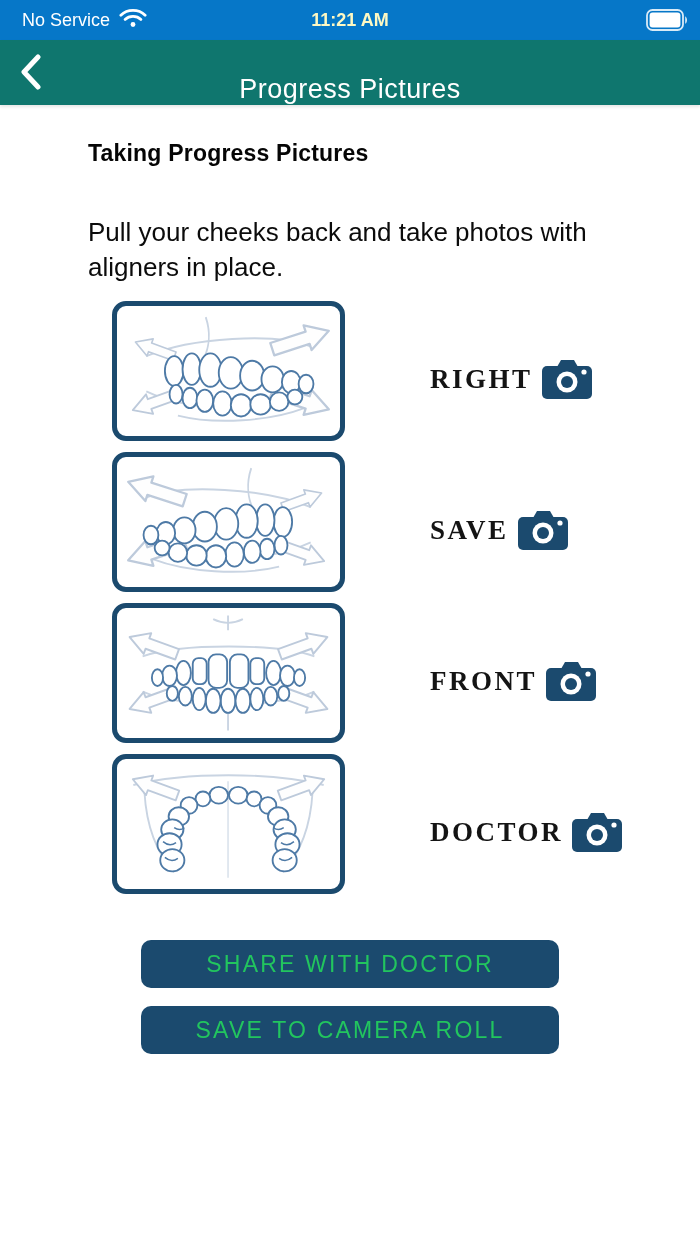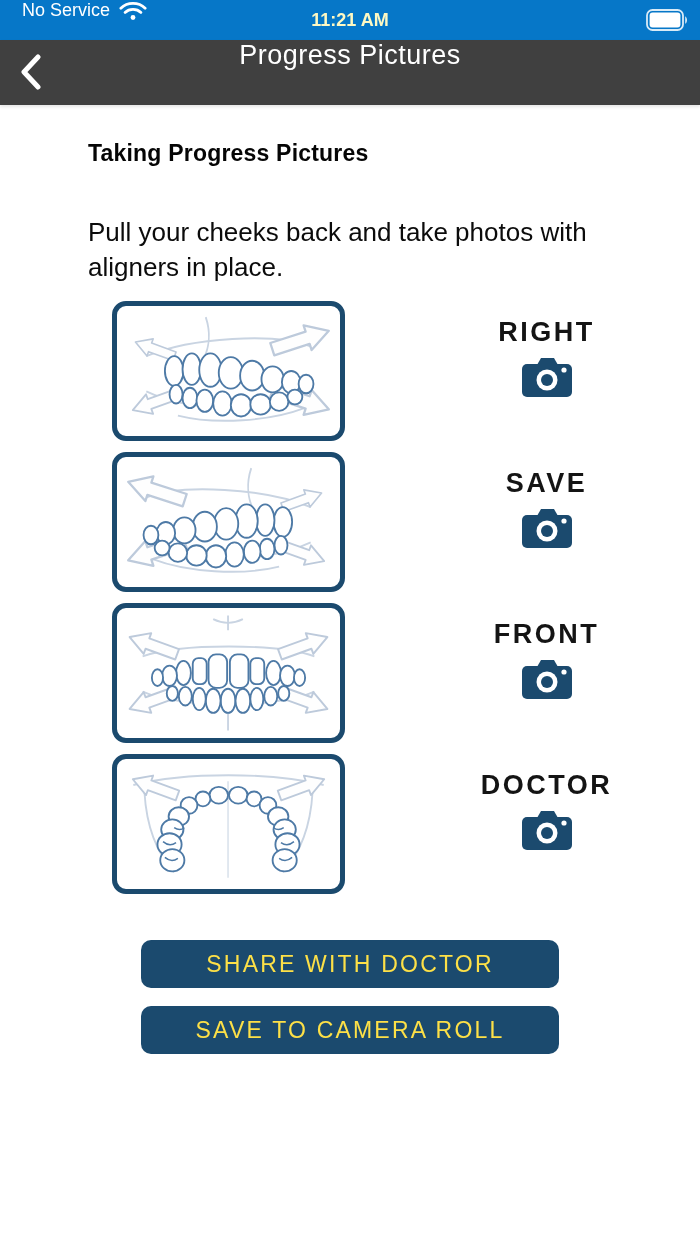--- a/index.html
+++ b/index.html
@@ -8,32 +8,32 @@
     background:#ffffff;
     font-family:"Liberation Sans", sans-serif;
     overflow:hidden;
     position:relative;
   }
   
   .status-bar {
     height:40px; background:#0677C8; color:#fff;
     position:relative;
   }
-  .sb-left { position:absolute; left:22px; top:0; height:40px; display:flex; align-items:flex-start; gap:9px; }
+  .sb-left { position:absolute; left:22px; top:0; height:40px; display:flex; align-items:center; gap:9px; }
   .carrier { font-size:18px; color:#fff; }
   .sb-time {
     position:absolute; left:0; right:0; top:0; height:40px;
     display:flex; align-items:center; justify-content:center;
     font-size:18px; font-weight:700; color:#fef9c3;
   }
   .sb-battery { position:absolute; right:12px; top:9px; }
   
   .nav-bar {
-    height:65px; background:#404040; position:relative;
-    display:flex; align-items:flex-start; justify-content:center;
+    height:65px; background:#0f766e; position:relative;
+    display:flex; align-items:flex-end; justify-content:center;
     box-shadow:0 2px 3px rgba(0,0,0,0.10);
   }
   .back-button {
     position:absolute; left:8px; top:11px; width:44px; height:44px;
     background:none; border:none; padding:0; cursor:pointer;
     display:flex; align-items:center; justify-content:center;
   }
   .nav-title { color:#fff; font-size:27px; font-weight:400; letter-spacing:0.5px; }
   
   .heading {
@@ -48,33 +48,33 @@
   .rows { margin-top:16px; }
   .photo-row { display:flex; height:140px; margin:0 0 11px 112px; }
   .thumb {
     box-sizing:border-box; width:233px; height:140px;
     border:5px solid #1B4A6E; border-radius:14px;
     background:#fff; overflow:hidden; flex:0 0 auto;
   }
   .thumb svg { display:block; width:100%; height:100%; }
   .side {
     box-sizing:border-box; margin-left:85px; width:233px;
-    display:flex; flex-direction:column; align-items:center;
-    padding-top:16px; gap:8px;
+    display:flex; flex-direction:row; align-items:center;
+    padding-top:16px; gap:8px;font-family:Liberation Serif, serif;
   }
   .photo-label {
     font-size:27px; font-weight:700; letter-spacing:2.5px; color:#141414;
     line-height:30px;
   }
   .camera-button { background:none; border:none; padding:0; cursor:pointer; line-height:0; }
   
   .actions { margin:46px 0 0 141px; display:flex; flex-direction:column; gap:18px; }
   .action-btn {
     width:418px; height:48px;
-    background:#1B4A6E; color:#fde047; border:none; border-radius:10px;
+    background:#1B4A6E; color:#22c55e; border:none; border-radius:10px;
     font-family:"Liberation Sans", sans-serif;
     font-size:23px; letter-spacing:2.2px; font-weight:400;
     cursor:pointer;
   }
   .hidden-defs { position:absolute; width:0; height:0; }
 </style>
 </head>
 <body>
 
 <svg class="hidden-defs" aria-hidden="true">

